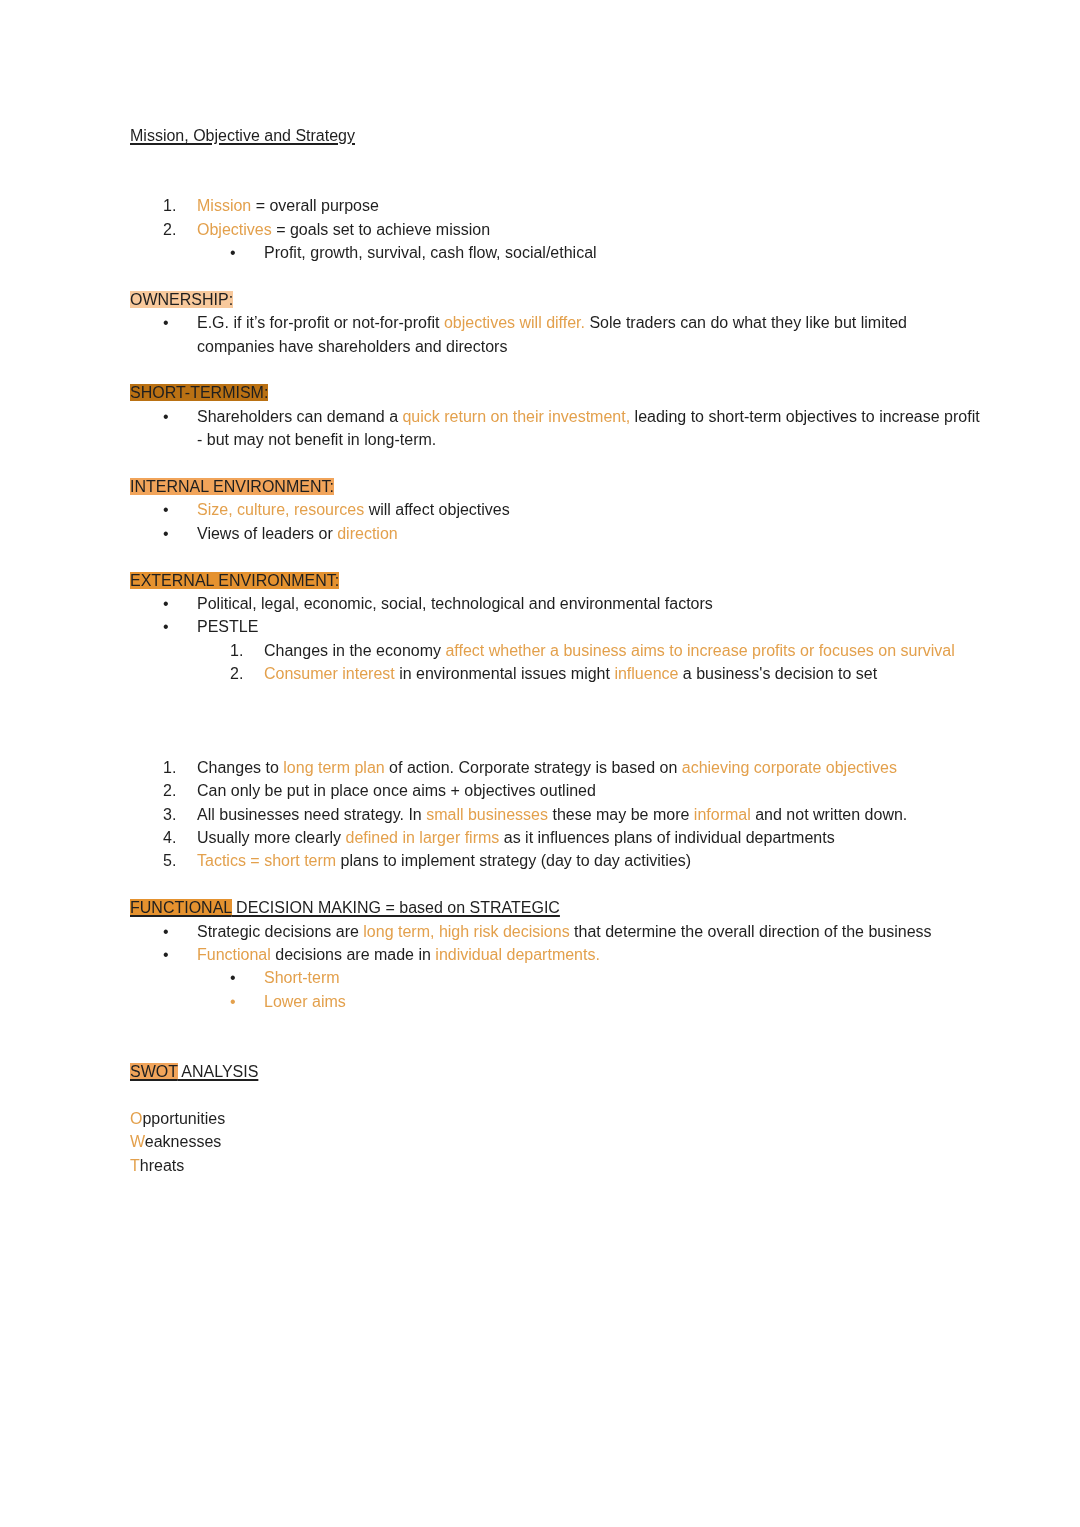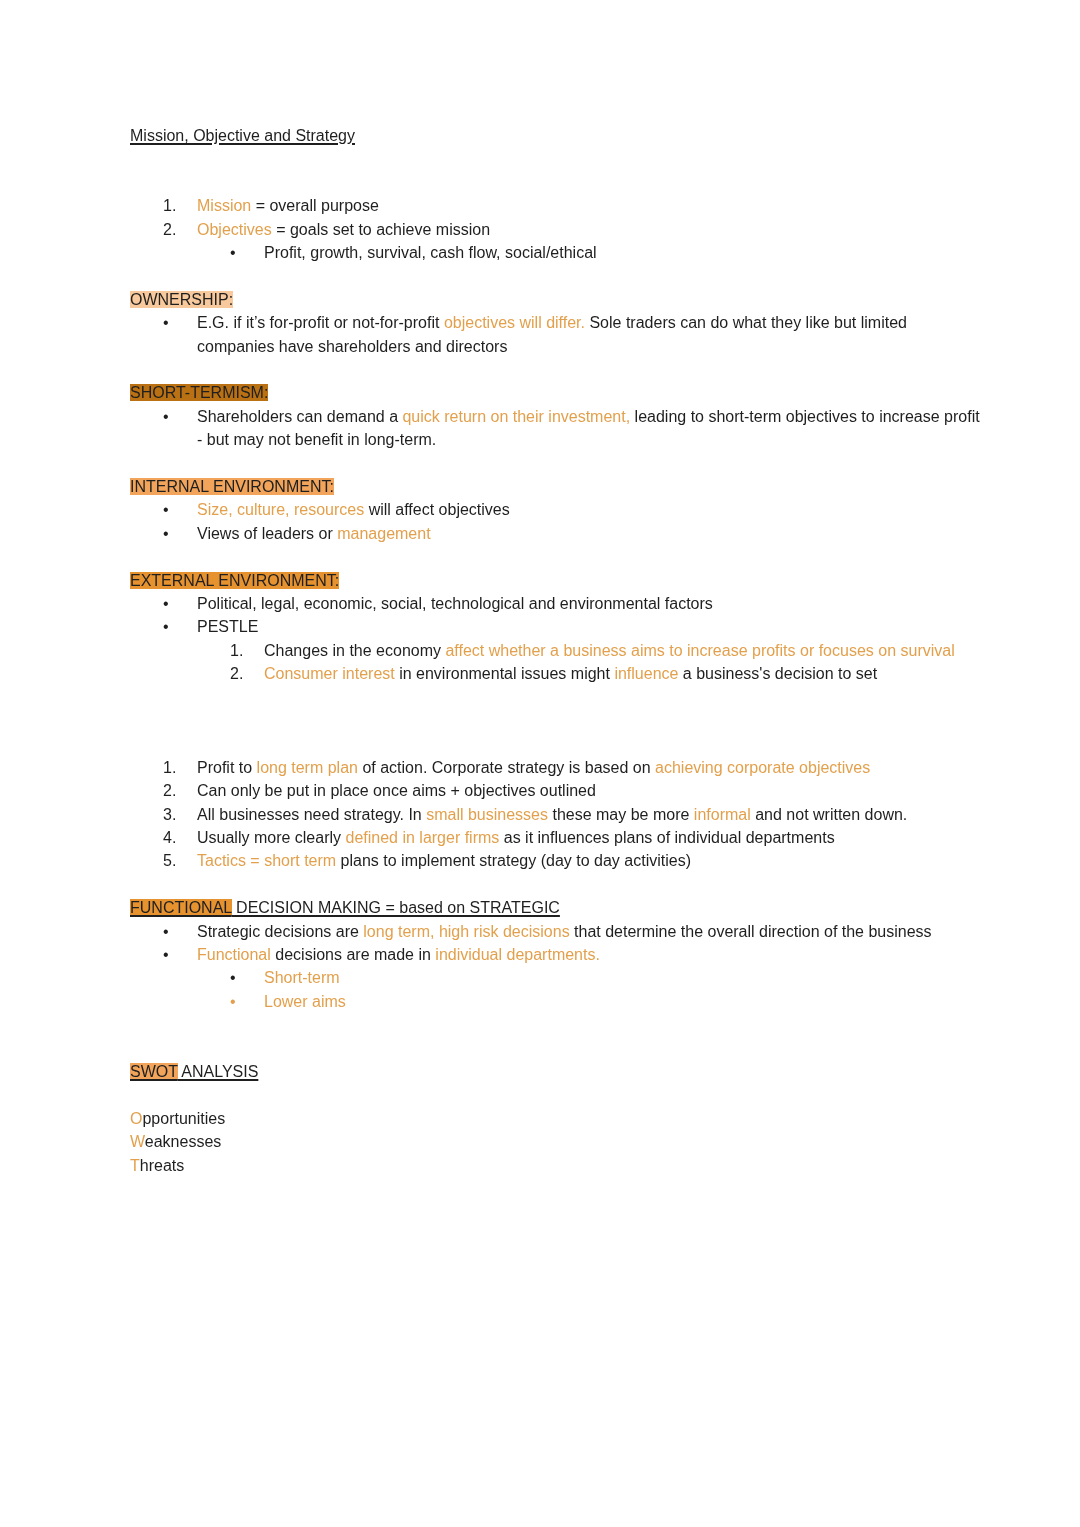--- a/index.html
+++ b/index.html
@@ -67,21 +67,21 @@
         <span class="content"><span>Shareholders can demand a </span><span class="c1">quick return on their investment,</span><span> leading to short-term objectives to increase profit - but may not benefit in long-term.</span></span>
       </div>
       <div class="blank"></div>
       <div class="h"><span class="hl-m">INTERNAL ENVIRONMENT:</span></div>
       <div class="li i1">
         <span class="marker">•</span>
         <span class="content"><span class="c1">Size, culture, resources</span><span> will affect objectives</span></span>
       </div>
       <div class="li i1">
         <span class="marker">•</span>
-        <span class="content"><span>Views of leaders or </span><span class="c1">management</span></span>
+        <span class="content"><span>Views of leaders or </span><span class="c1">direction</span></span>
       </div>
       <div class="blank"></div>
       <div class="h"><span class="hl-d">EXTERNAL ENVIRONMENT:</span></div>
       <div class="li i1">
         <span class="marker">•</span>
         <span class="content"><span>Political, legal, economic, social, technological and environmental factors</span></span>
       </div>
       <div class="li i1">
         <span class="marker">•</span>
         <span class="content"><span>PESTLE</span></span>
@@ -92,21 +92,21 @@
       </div>
       <div class="li i2">
         <span class="marker">2.</span>
         <span class="content"><span class="c1">Consumer interest</span><span> in environmental issues might </span><span class="c1">influence</span><span> a business's decision to set</span></span>
       </div>
       <div class="blank"></div>
       <div class="blank"></div>
       <div class="blank"></div>
       <div class="li i1">
         <span class="marker">1.</span>
-        <span class="content"><span>Profit to </span><span class="c1">long term plan</span><span> of action. Corporate strategy is based on </span><span class="c1">achieving corporate objectives</span></span>
+        <span class="content"><span>Changes to </span><span class="c1">long term plan</span><span> of action. Corporate strategy is based on </span><span class="c1">achieving corporate objectives</span></span>
       </div>
       <div class="li i1">
         <span class="marker">2.</span>
         <span class="content"><span>Can only be put in place once aims + objectives outlined</span></span>
       </div>
       <div class="li i1">
         <span class="marker">3.</span>
         <span class="content"><span>All businesses need strategy. In </span><span class="c1">small businesses</span><span> these may be more </span><span class="c1">informal</span><span> and not written down.</span></span>
       </div>
       <div class="li i1">

